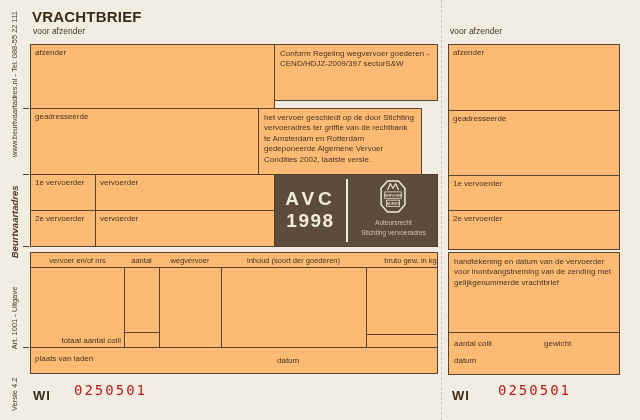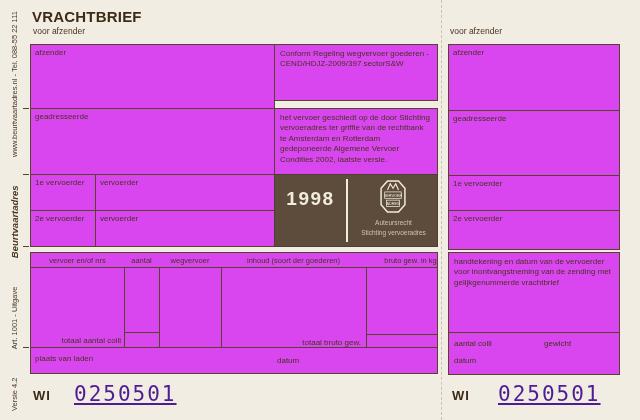--- a/index.html
+++ b/index.html
@@ -1,34 +1,34 @@
 <!DOCTYPE html>
 <html><head>
 <meta charset="utf-8">
 <style>
   html,body{margin:0;padding:0;}
   body{font-family:"Liberation Sans",sans-serif;background:#d8d4ca;}
   .page{position:relative;width:640px;height:420px;background:#f1ede3;overflow:hidden;
         color:#46341f;}
-  .box{position:absolute;box-sizing:border-box;border:1px solid #57432c;background:#d946ef;}
+  .box{position:absolute;box-sizing:border-box;border:1px solid #57432c;background:#fdba74;}
   .lbl{position:absolute;font-size:8px;color:#46341f;}
   .cell-lbl{padding:3px 0 0 4px;font-size:8px;color:#46341f;}
   .legal{padding:4px 5px;font-size:8px;line-height:1.3;color:#46341f;}
   .doc-title{position:absolute;font-weight:bold;color:#3c2b17;letter-spacing:.2px;}
   .doc-sub{position:absolute;font-size:8.5px;color:#46341f;}
   .avc-box{position:absolute;box-sizing:border-box;background:#5d4c3b;border:1px solid #4e3e2e;}
   .avc-text{position:absolute;color:#f2ecdd;font-weight:bold;text-align:center;line-height:1.15;}
   .avc-divider{position:absolute;background:#f2ecdd;}
   .avc-copy{position:absolute;color:#cfc2ac;font-size:6.5px;text-align:center;line-height:1.5;}
   .tline{position:absolute;background:#57432c;}
   .thead{position:absolute;top:3px;font-size:7.5px;text-align:center;color:#46341f;}
   .total-lbl{position:absolute;font-size:8px;text-align:right;color:#46341f;}
   .serial-prefix{position:absolute;font-weight:bold;font-size:13px;color:#3c2b17;letter-spacing:1px;}
-  .serial-number{position:absolute;font-family:"DejaVu Sans Mono",monospace;font-size:21px;
-                 color:#4c1d95;letter-spacing:2px;text-decoration:underline;}
+  .serial-number{position:absolute;font-family:"DejaVu Sans Mono",monospace;font-size:14px;
+                 color:#b91c1c;letter-spacing:2px;}
   .perforation{position:absolute;top:0;height:420px;width:0;border-left:1px dashed #cbc2b0;}
   .sidebar-rot{position:absolute;left:-186px;top:203px;width:400px;height:16px;
                transform:rotate(-90deg);display:flex;justify-content:space-between;
                align-items:center;font-size:7.5px;color:#4a3826;white-space:nowrap;}
   .sidebar-brand{font-weight:bold;font-style:italic;font-size:9.5px;}
   .tick{position:absolute;width:6px;height:1px;background:#57432c;left:23px;}
 </style>
 </head>
 <body>
 
@@ -51,39 +51,40 @@
   <div class="box" style="left:30px;top:44px;width:245px;height:65px">
     <div class="cell-lbl">afzender</div>
   </div>
   <div class="box" style="left:274px;top:44px;width:164px;height:57px">
     <div class="legal">Conform Regeling wegvervoer goederen - CEND/HDJZ-2009/397 sectorS&amp;W</div>
   </div>
 
   <div class="box" style="left:30px;top:108px;width:245px;height:67px">
     <div class="cell-lbl">geadresseerde</div>
   </div>
-  <div class="box" style="left:274px;top:108px;width:164px;height:67px">
+  <div class="box" style="left:258px;top:108px;width:164px;height:67px">
     <div class="legal">het vervoer geschiedt op de door Stichting vervoeradres ter griffie van de rechtbank te Amsterdam en Rotterdam gedeponeerde Algemene Vervoer Condities 2002, laatste versie.</div>
   </div>
 
   <div class="box" style="left:30px;top:174px;width:66px;height:37px">
     <div class="cell-lbl">1e vervoerder</div>
   </div>
   <div class="box" style="left:95px;top:174px;width:180px;height:37px">
     <div class="cell-lbl">vervoerder</div>
   </div>
   <div class="box" style="left:30px;top:210px;width:66px;height:37px">
     <div class="cell-lbl">2e vervoerder</div>
   </div>
   <div class="box" style="left:95px;top:210px;width:180px;height:37px">
     <div class="cell-lbl">vervoerder</div>
   </div>
 
   <div class="avc-box" style="left:274px;top:174px;width:164px;height:73px">
     <div class="avc-text" style="left:0;top:13px;width:71px;font-size:19px;letter-spacing:4px">
+      <div>AVC</div>
       <div style="letter-spacing:1.5px">1998</div>
     </div>
     <div class="avc-divider" style="left:71px;top:4px;width:2px;height:63px"></div>
     <svg width="28" height="33" viewBox="0 0 30 36" style="position:absolute;left:104px;top:5px">
       <polygon points="9,1 21,1 28,9 28,27 21,35 9,35 2,27 2,9" fill="none" stroke="#f2ecdd" stroke-width="1.6"></polygon>
       <path d="M9,11 L12,4 L15,9 L18,4 L21,11" fill="none" stroke="#f2ecdd" stroke-width="1.2"></path>
       <rect x="6" y="13" width="18" height="7" fill="none" stroke="#f2ecdd" stroke-width="0.8"></rect>
       <text x="15" y="18.5" font-size="4.2" fill="#f2ecdd" text-anchor="middle" font-family="Liberation Sans, sans-serif">VERVOER</text>
       <rect x="8" y="22" width="14" height="7" fill="none" stroke="#f2ecdd" stroke-width="0.8"></rect>
       <text x="15" y="27.5" font-size="4.2" fill="#f2ecdd" text-anchor="middle" font-family="Liberation Sans, sans-serif">ADRES</text>
@@ -101,21 +102,20 @@
     <div class="thead" style="left:190px;width:145px">inhoud (soort der goederen)</div>
     <div class="thead" style="left:344px;width:71px">bruto gew. in kg</div>
     <div class="tline" style="left:0;top:14px;width:406px;height:1px"></div>
     <div class="tline" style="left:93px;top:14px;width:1px;height:80px"></div>
     <div class="tline" style="left:128px;top:14px;width:1px;height:80px"></div>
     <div class="tline" style="left:190px;top:14px;width:1px;height:80px"></div>
     <div class="tline" style="left:335px;top:14px;width:1px;height:80px"></div>
     <div class="tline" style="left:93px;top:79px;width:35px;height:1px"></div>
     <div class="tline" style="left:335px;top:81px;width:71px;height:1px"></div>
     <div class="total-lbl" style="left:0;top:83px;width:90px">totaal aantal colli</div>
-    <div class="total-lbl" style="left:190px;top:85px;width:140px">totaal bruto gew.</div>
   </div>
 
   <div class="box" style="left:30px;top:347px;width:408px;height:27px">
     <div class="lbl" style="left:4px;top:6px">plaats van laden</div>
     <div class="lbl" style="left:246px;top:8px">datum</div>
   </div>
 
   <div class="serial-prefix" style="left:33px;top:388px">WI</div>
   <div class="serial-number" style="left:74px;top:382px">0250501</div>
 

